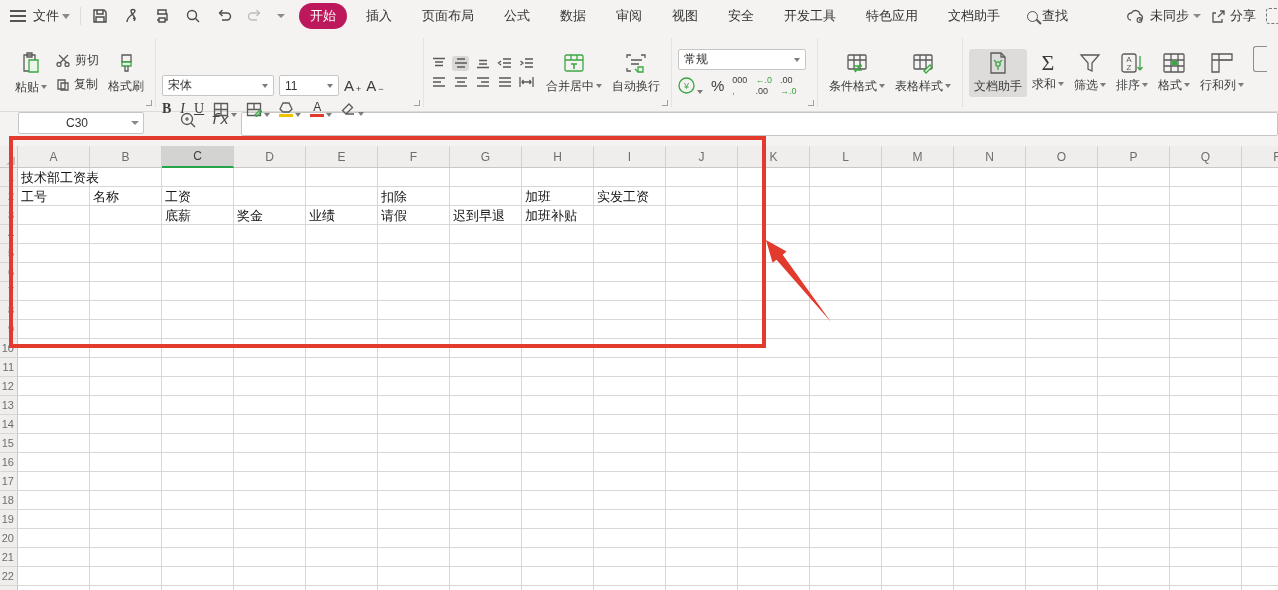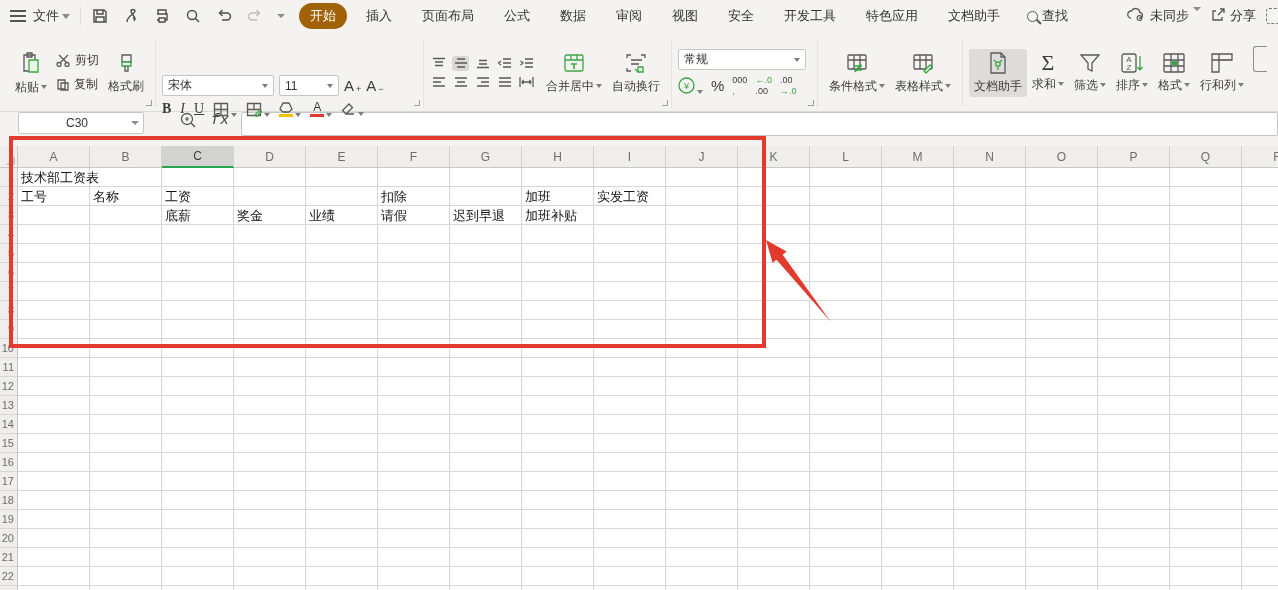--- a/index.html
+++ b/index.html
@@ -13,26 +13,26 @@
   .hamburger:before { content:""; position:absolute; left:0; right:0; top:3px; border-top:2px solid #555; }
   .file-label { margin-right:3px; }
   .caret { width:0; height:0; border-left:4px solid transparent; border-right:4px solid transparent; border-top:5px solid #8a8a8a; display:inline-block; }
   .vsep { width:1px; height:18px; background:#dddddb; margin:0 10px; }
   .qicons { display:flex; align-items:center; gap:13px; margin-right:14px; }
   .qicon { width:18px; height:18px; display:flex; align-items:center; justify-content:center; }
   .qicon svg { stroke:#4c4c4c; fill:none; stroke-width:1.4; }
   .qicon.disabled svg { stroke:#bdbdbb; }
   .tabs { display:flex; align-items:center; gap:8px; }
   .tab { padding:4px 11px; border-radius:13px; color:#333; cursor:default; white-space:nowrap; }
-  .tab.active { background:#a16207; color:#fff; }
+  .tab.active { background:#be185d; color:#fff; }
   .search-box { display:flex; align-items:center; gap:4px; margin-left:16px; color:#333; }
   .mag { width:11px; height:11px; border:1.5px solid #555; border-radius:50%; position:relative; }
   .mag:after { content:""; position:absolute; width:6px; height:1.5px; background:#555; transform:rotate(45deg); right:-5px; bottom:-2px; }
   .tb-right { margin-left:auto; display:flex; align-items:center; gap:10px; white-space:nowrap; }
-  .sync, .share { display:flex; align-items:flex-start; gap:4px;font-family:Liberation Mono, monospace; }
+  .sync, .share { display:flex; align-items:center; gap:4px;font-family:Liberation Mono, monospace; }
   .sync svg, .share svg { stroke:#555; fill:none; stroke-width:1.3; }
   .clipped-icon { width:16px; height:16px; border:1.3px dashed #777; border-radius:3px; margin-right:-12px; }
 
   
   .toolbar { height:80px; background:#f4f3f2; border-bottom:1px solid #dcdbd9; display:flex; align-items:stretch; padding:6px 0 4px 4px; }
   .group { position:relative; display:flex; align-items:center; padding:0 6px; }
   .group + .group { border-left:1px solid #e4e3e1; }
   .expander { position:absolute; right:3px; bottom:1px; width:6px; height:6px; border-right:1.3px solid #a0a09e; border-bottom:1.3px solid #a0a09e; }
   .bigbtn { display:flex; flex-direction:column; align-items:center; justify-content:center; gap:3px; padding:2px 5px; border-radius:3px; font-size:12px; color:#3c3c3c; white-space:nowrap; }
   .bigbtn.pressed { background:#dddcda; }

